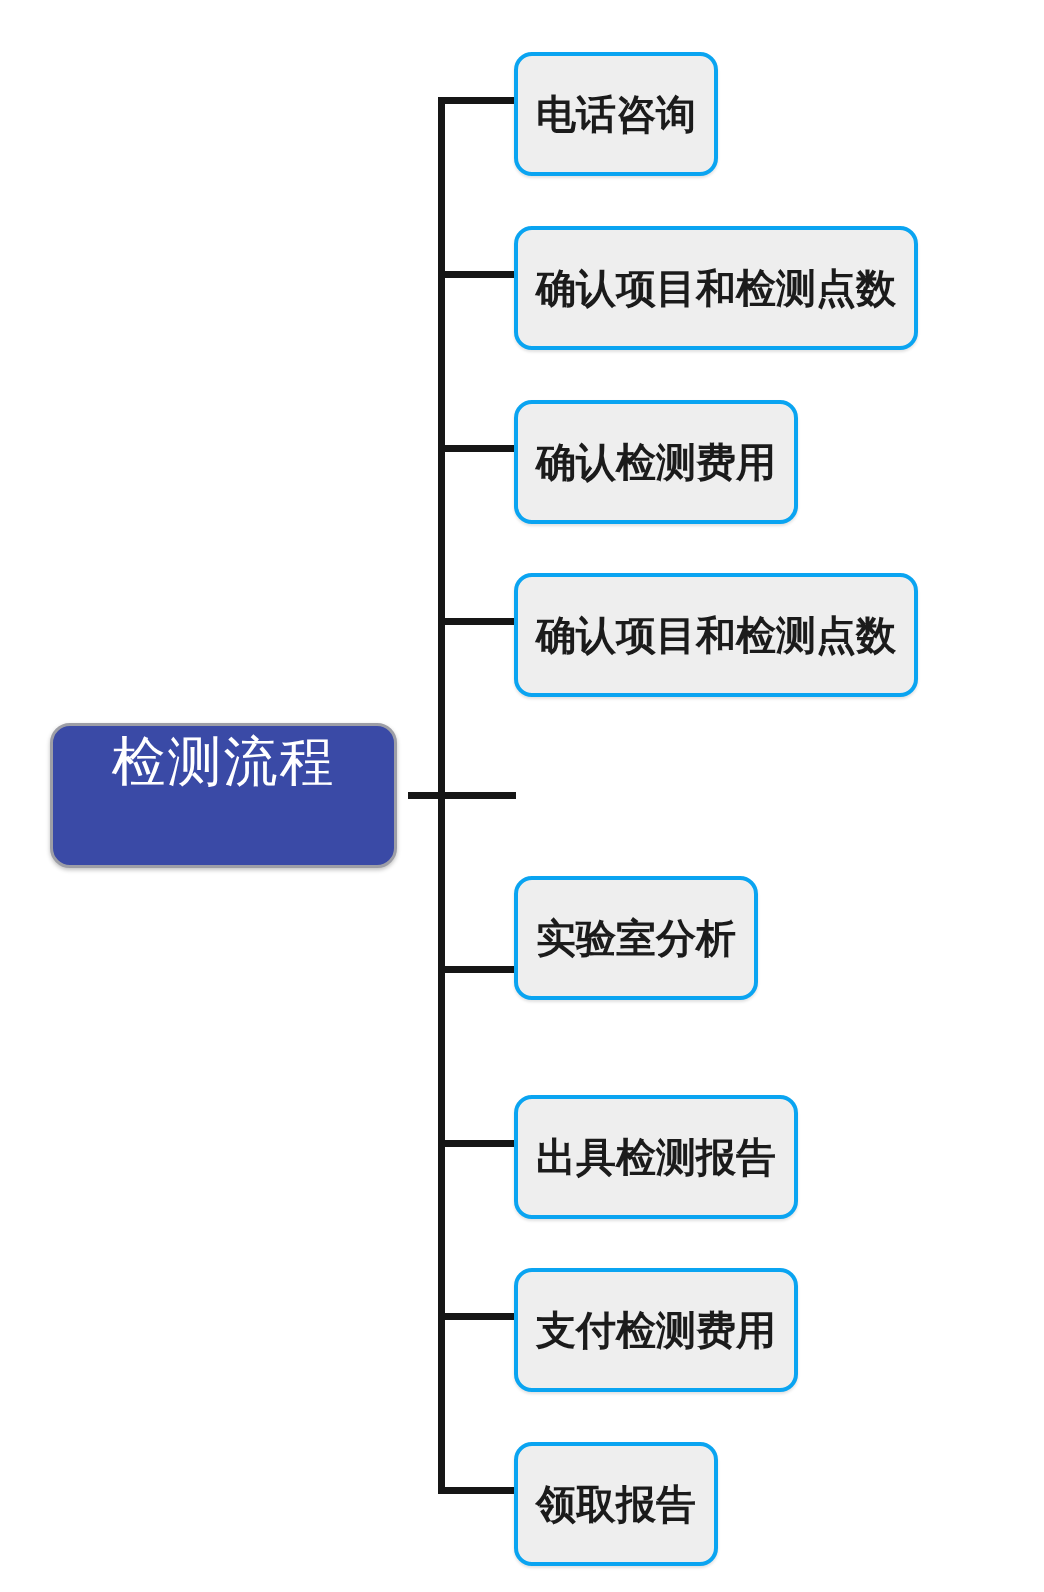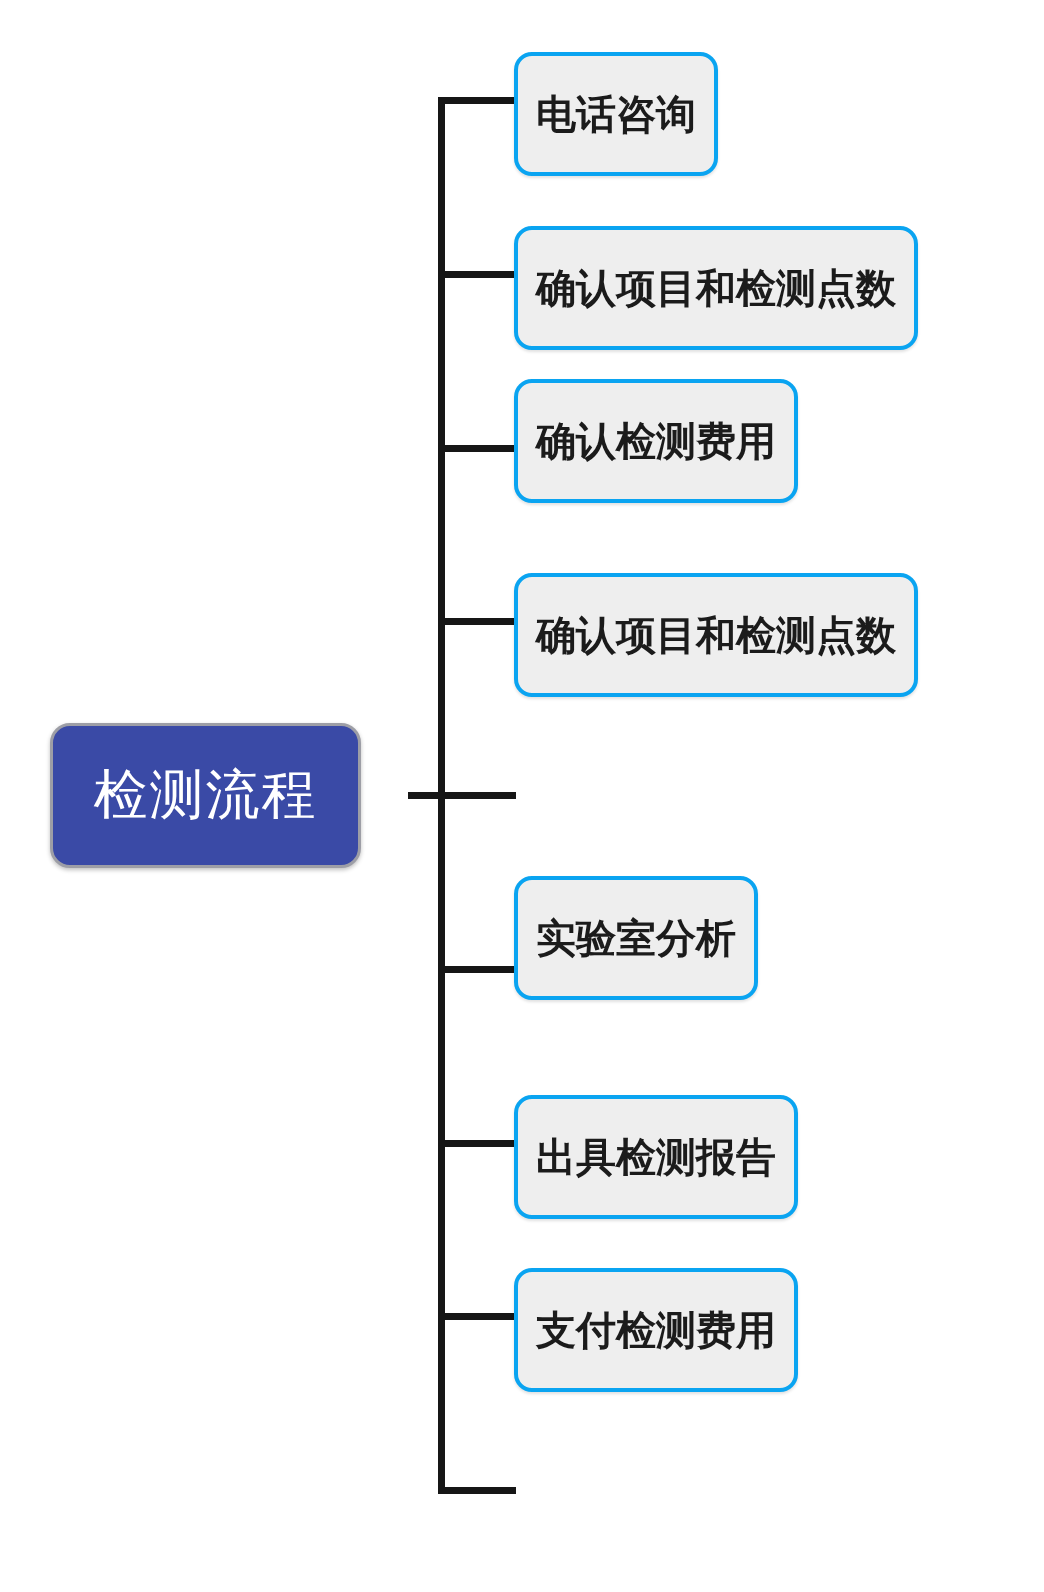--- a/index.html
+++ b/index.html
@@ -30,28 +30,27 @@
     background: var(--connector);
   }
   .trunk   { left: 438px; top: 97px; width: 7px; height: 1397px; }
   .branch  { left: 441px; width: 75px; height: 7px; }
   .rootlink{ left: 408px; top: 792px; width: 34px; height: 7px; }
   
   .root-node {
     position: absolute;
     left: 50px;
     top: 723px;
-    width: 311px;
+    width: 347px;
     height: 145px;
     background: var(--root-fill);
     border: 3px solid var(--root-border);
     border-radius: 20px;
     box-shadow: 0 2px 4px rgba(0,0,0,0.25);
     display: flex;
-    align-items: center;
     justify-content: center;
   }
   .root-node span {
     color: var(--root-text);
     font-size: 54px;
     font-weight: 400;
     letter-spacing: 2px;
     white-space: nowrap;
   }
   
@@ -96,29 +95,32 @@
   <div class="root-node">
     <span>检测流程</span>
   </div>
 
   <div class="child" style="top:52px">
     <span>电话咨询</span>
   </div>
   <div class="child" style="top:226px">
     <span>确认项目和检测点数</span>
   </div>
-  <div class="child" style="top:379px">
+  <div class="child" style="top:400px">
     <span>确认检测费用</span>
   </div>
   <div class="child" style="top:573px">
     <span>确认项目和检测点数</span>
   </div>
   <div class="child" style="top:876px">
     <span>实验室分析</span>
   </div>
   <div class="child" style="top:1095px">
     <span>出具检测报告</span>
   </div>
   <div class="child" style="top:1268px">
     <span>支付检测费用</span>
   </div>
+  <div class="child" style="top:1442px">
+    <span>领取报告</span>
+  </div>
 
 </div>
 
 </body></html>

